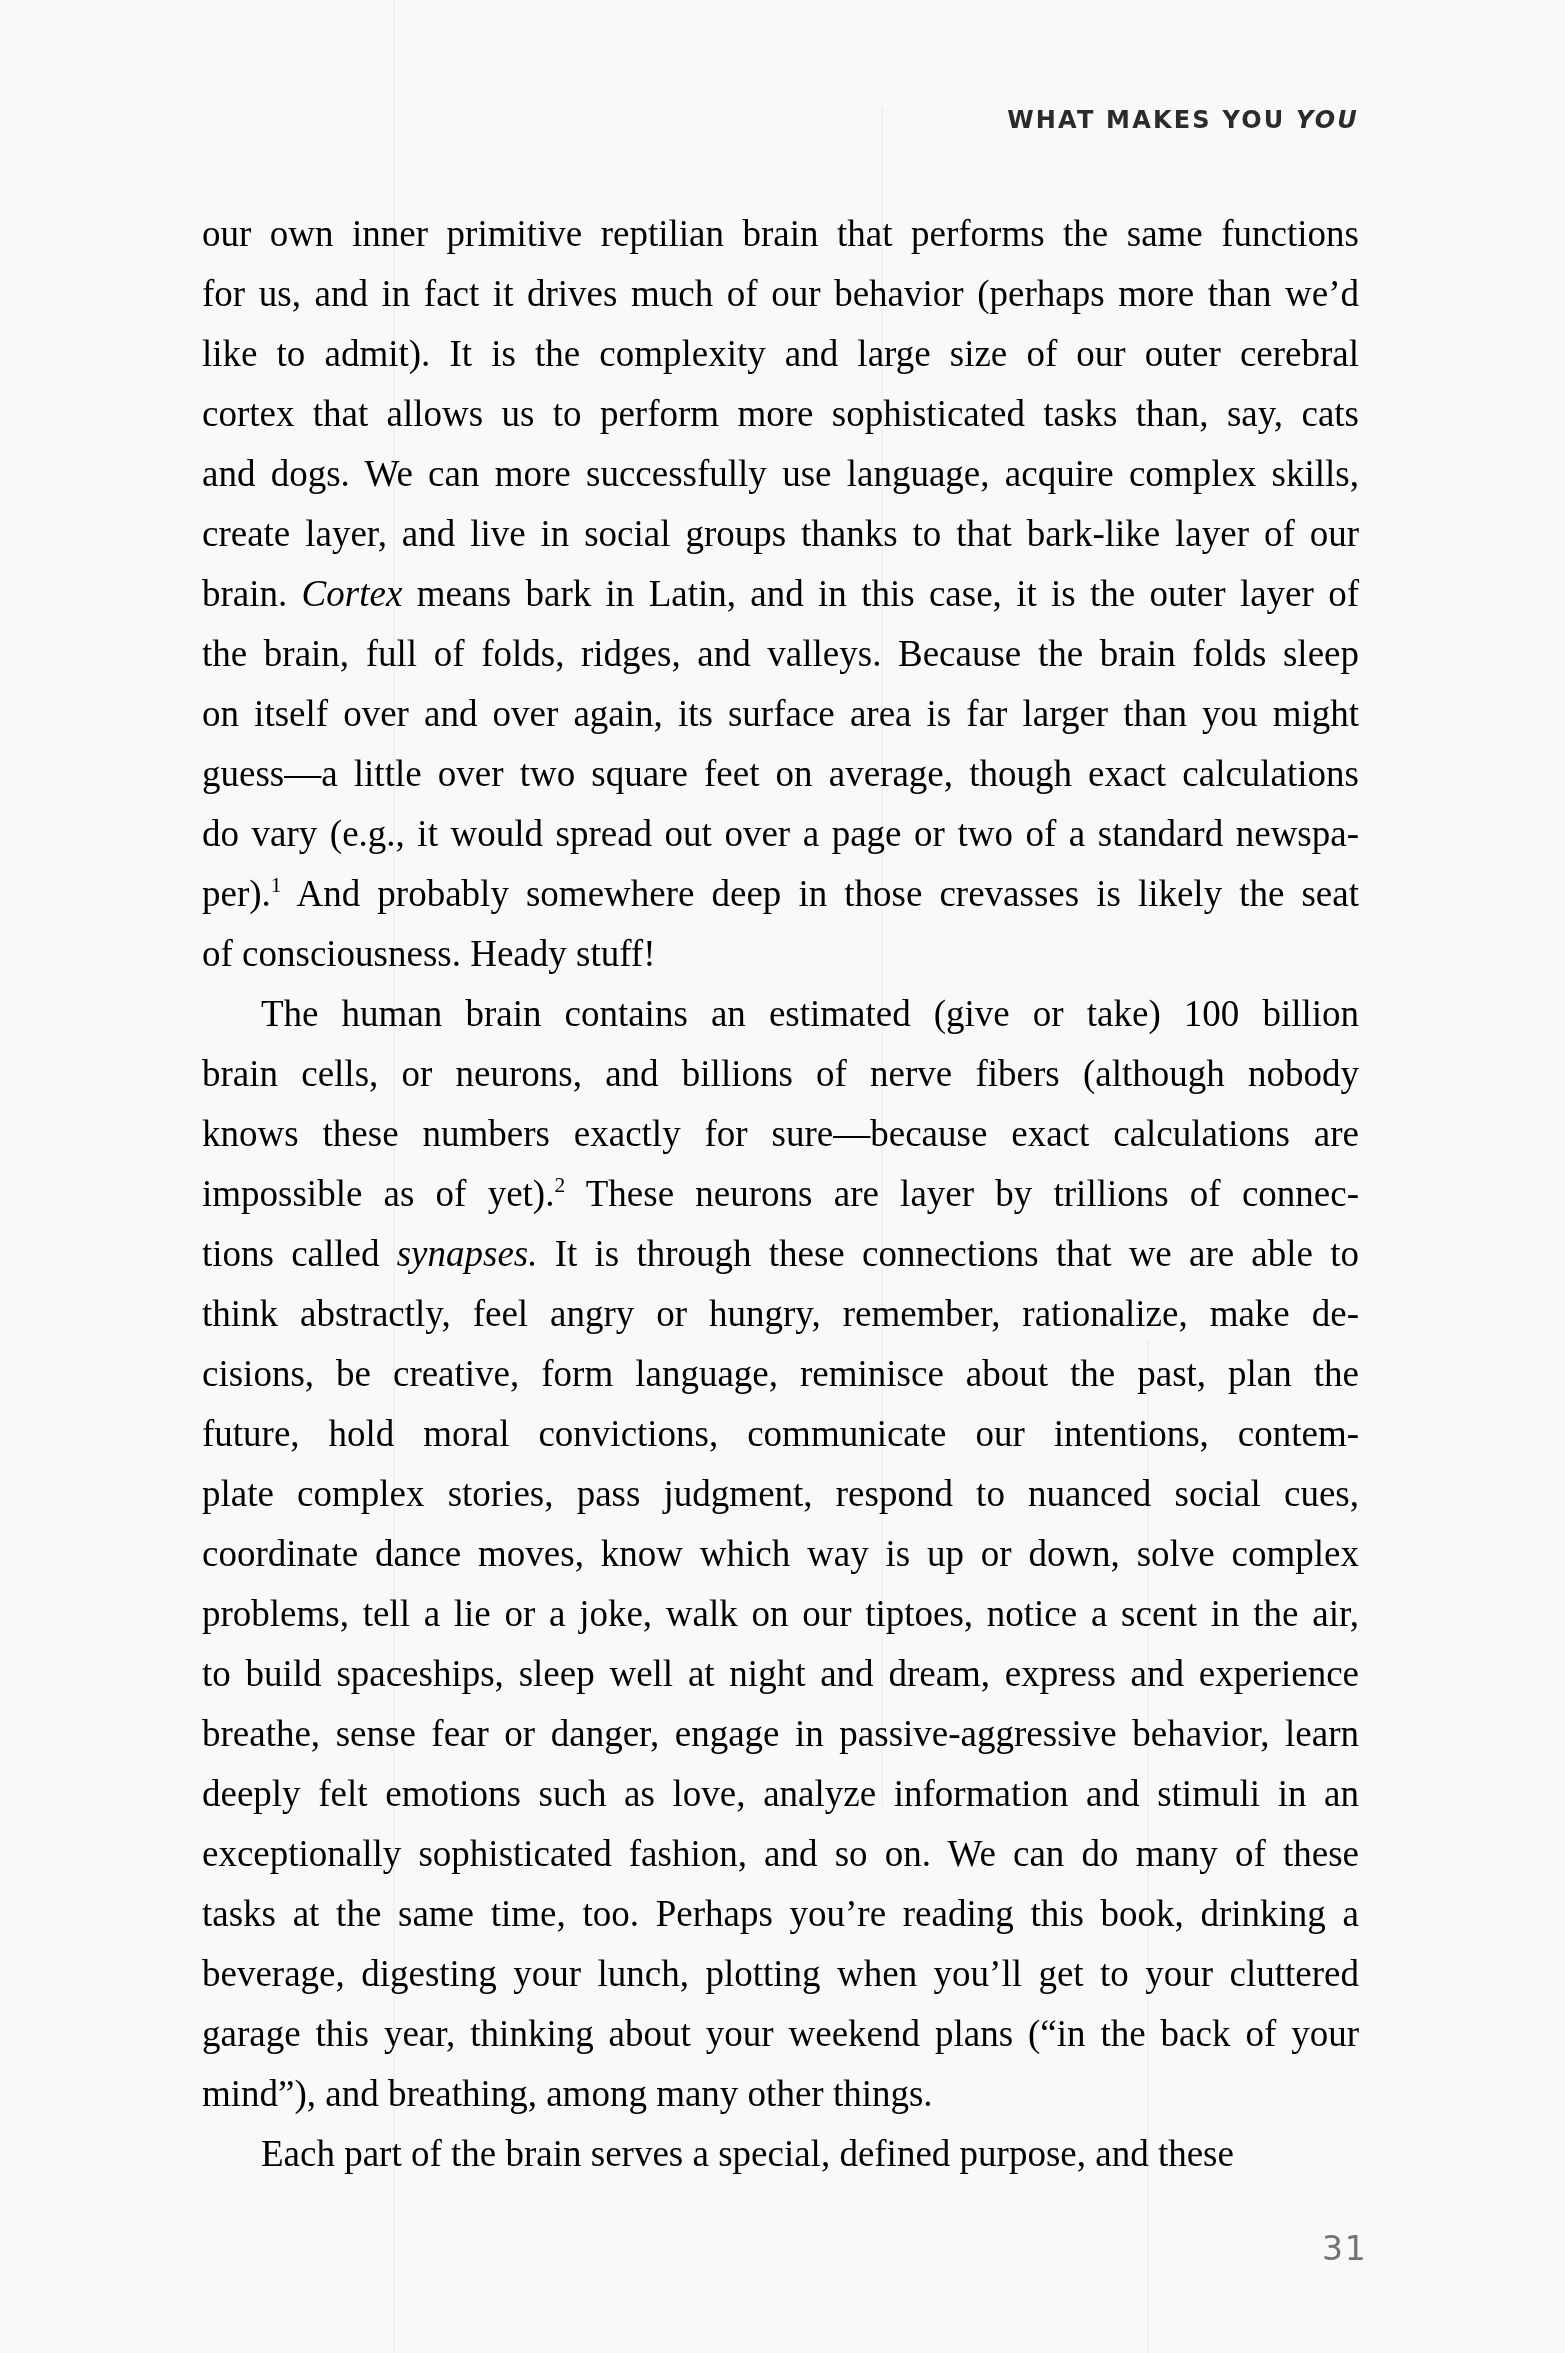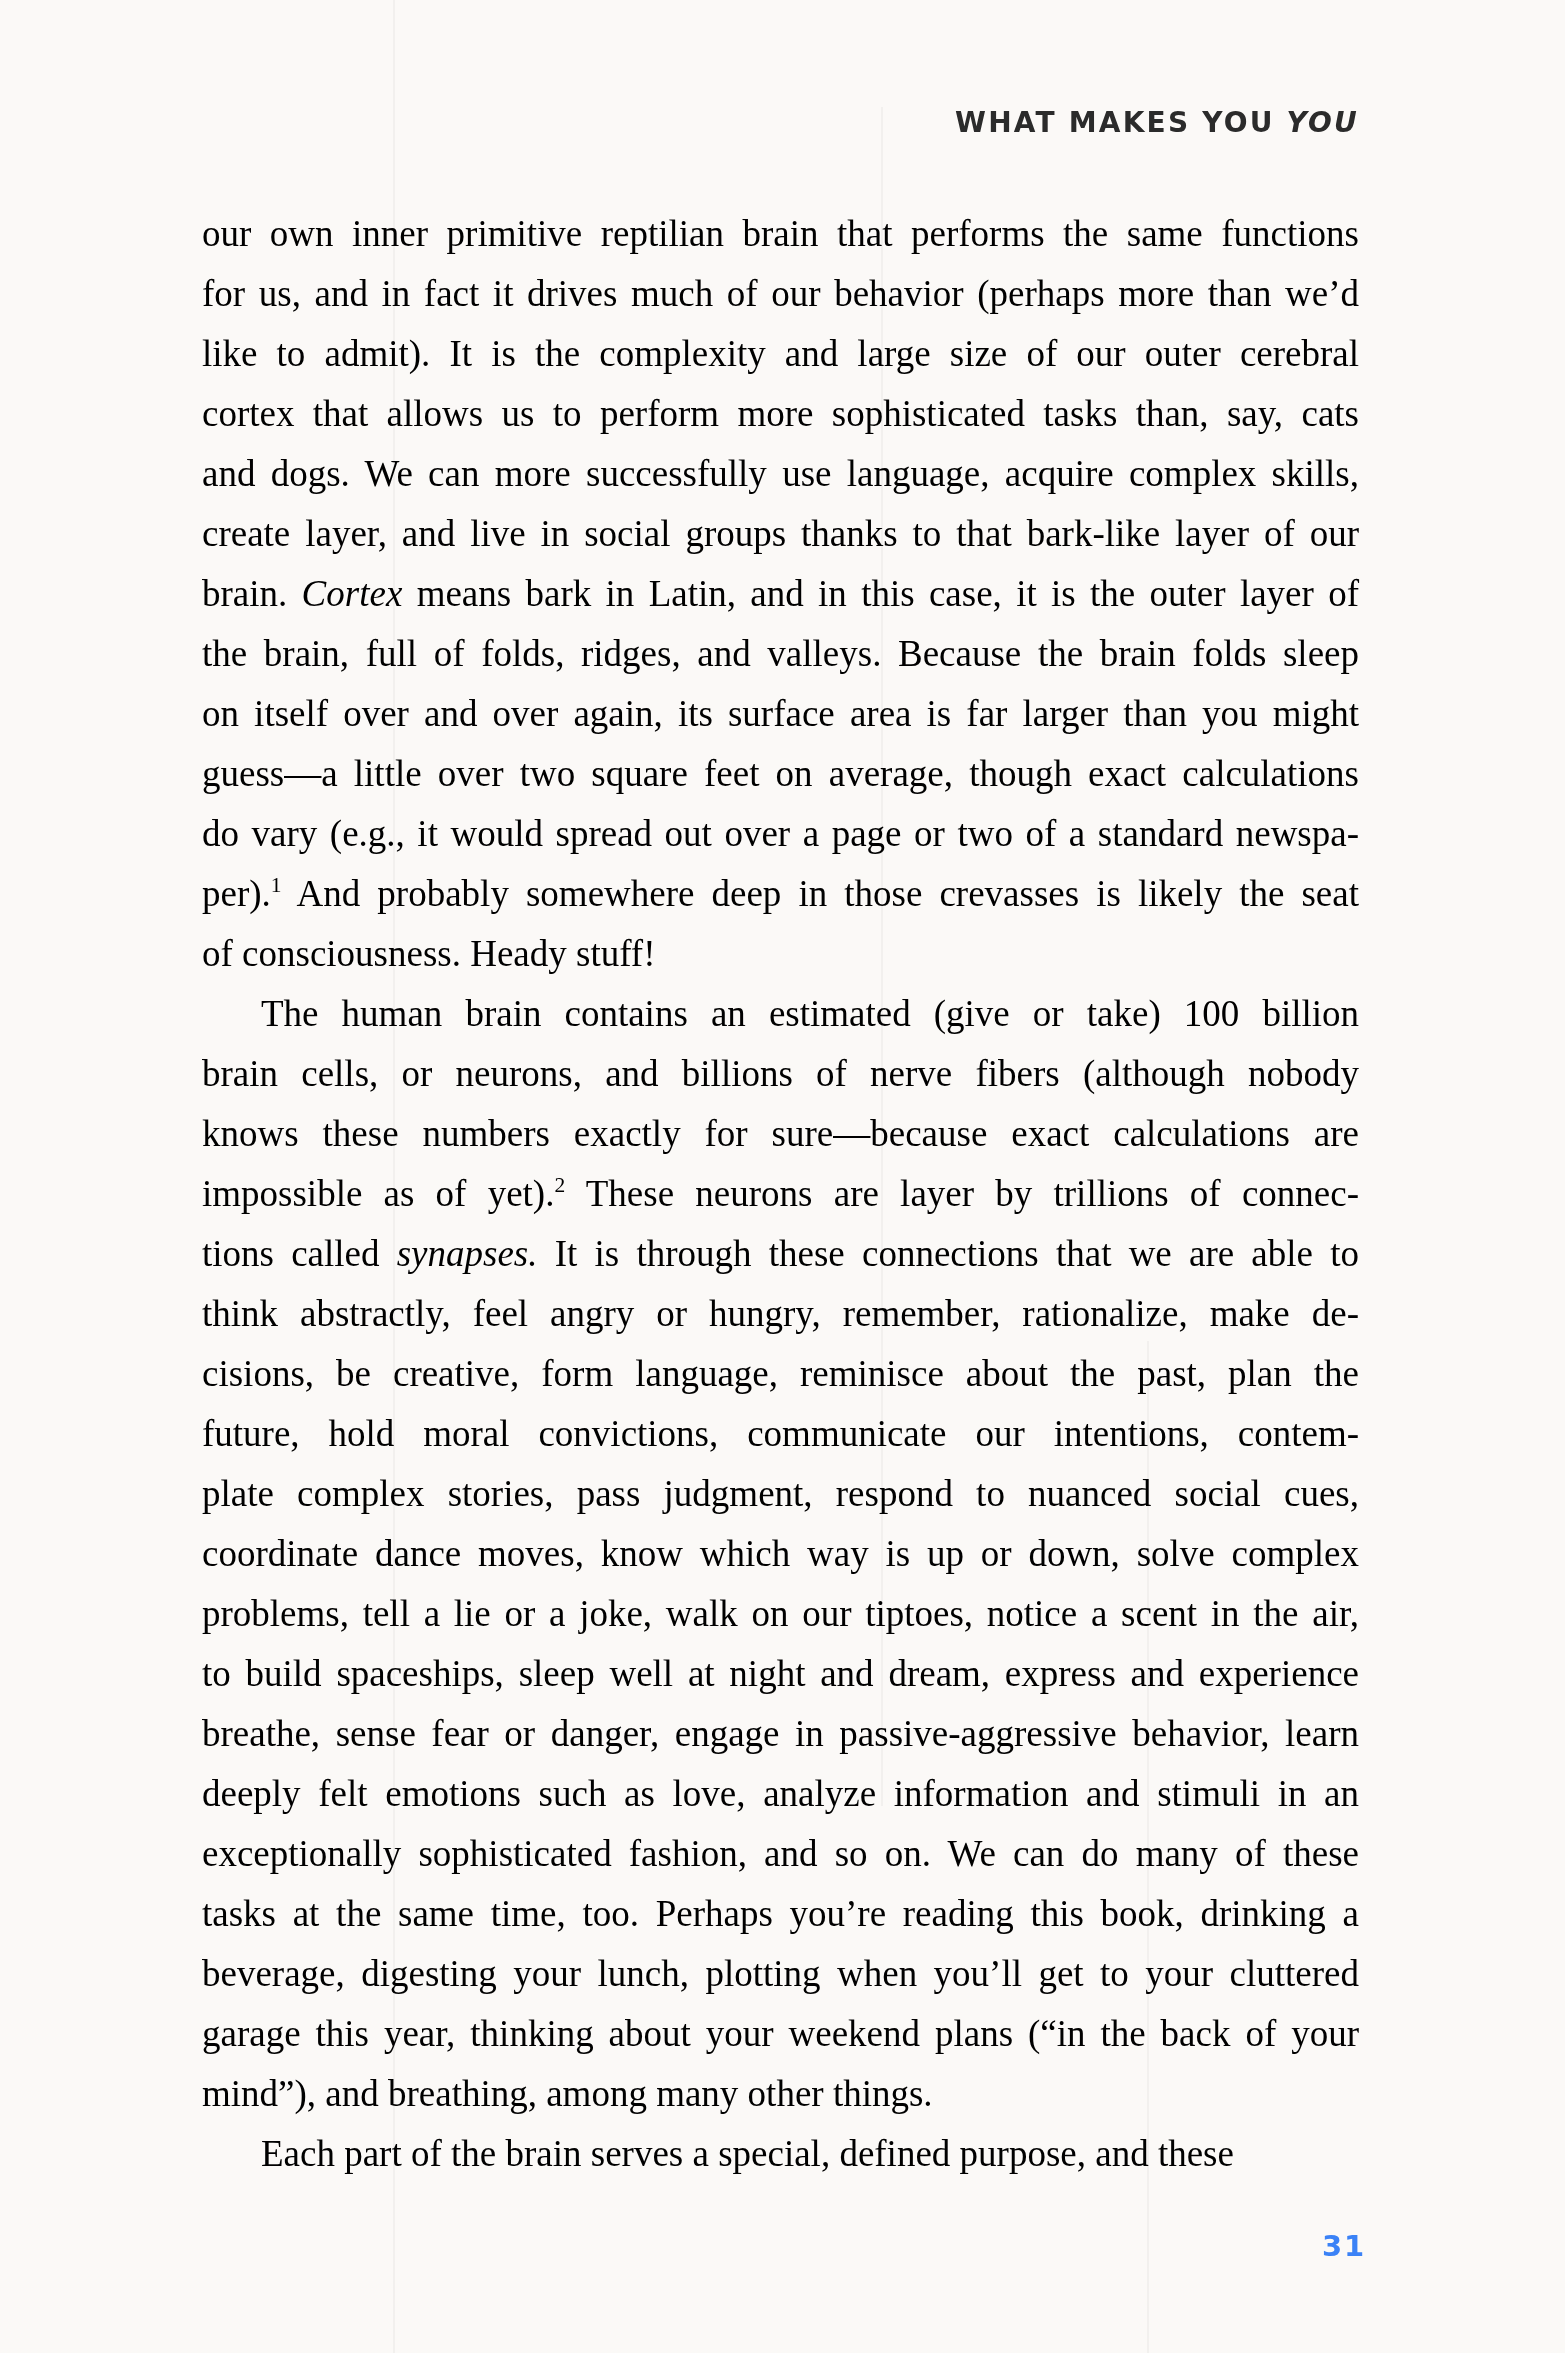--- a/index.html
+++ b/index.html
@@ -18,21 +18,21 @@
       position: absolute;
       width: 1.8px;
       background: rgba(0,0,0,0.035);
     }
     .running-head {
       position: absolute;
       top: 106px;
       right: 207px;
       font-family: "DejaVu Sans", sans-serif;
       font-weight: bold;
-      font-size: 28px;
+      font-size: 24px;
       letter-spacing: 2.2px;
       color: #2b2b2b;
       white-space: nowrap;
     }
     .running-head .it {
       font-style: italic;
     }
     .body-text {
       position: absolute;
       left: 202px;
@@ -66,24 +66,24 @@
       top: -14.3px;
     }
     .line em {
       font-style: italic;
     }
     .folio {
       position: absolute;
       top: 2229px;
       left: 1322px;
       font-family: "DejaVu Sans", sans-serif;
-      font-weight: bold;
-      font-size: 29px;
+      font-weight: normal;
+      font-size: 33px;
       letter-spacing: 1.8px;
-      color: #3b82f6;
+      color: #737373;
     }
   </style>
 </head>
 <body>
 
 <div class="scan-line" style="left:393px;top:0;height:2354px;"></div>
 <div class="scan-line" style="left:881px;top:107px;height:1699px;"></div>
 <div class="scan-line" style="left:1147px;top:1341px;height:1012px;"></div>
 
 <div class="running-head">

